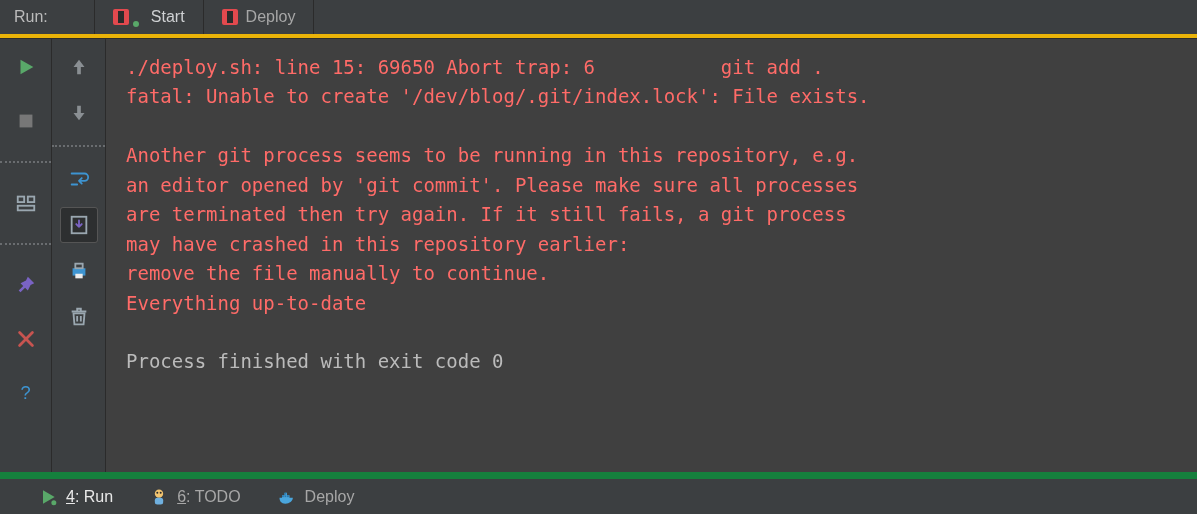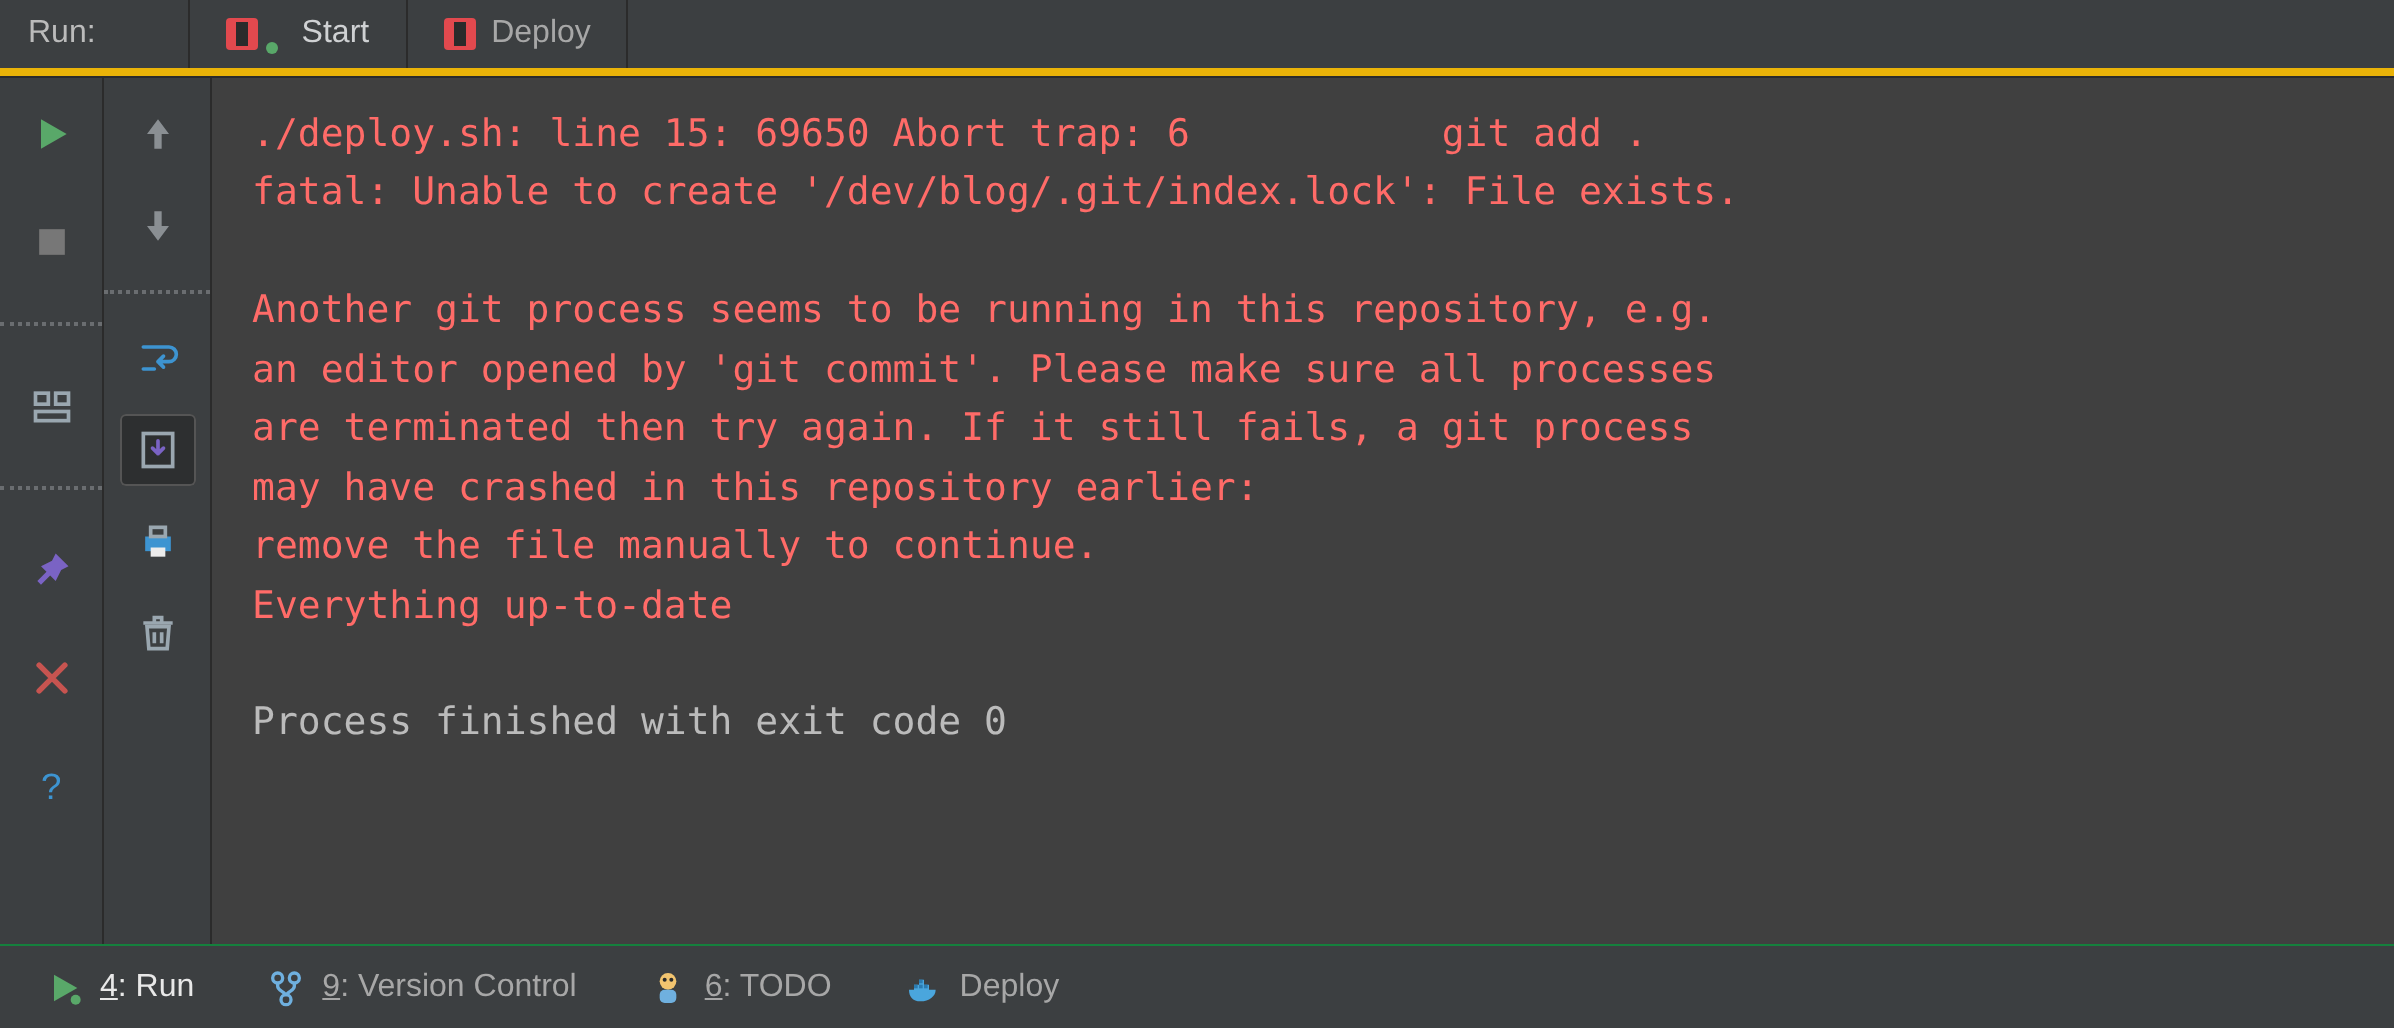--- a/index.html
+++ b/index.html
@@ -29,21 +29,21 @@
   .iconbtn { width:38px; height:36px; display:flex; align-items:center; justify-content:center; border-radius:3px; cursor:pointer;}
   .iconbtn.active { background:#2d2f30; box-shadow: inset 0 0 0 1px #555;}
   .iconbtn svg { width:22px; height:22px; }
 
   
   .console { flex:1; background:#404040; padding: 14px 8px 8px 20px; font-family: Menlo, Consolas, monospace; font-size: 19px; line-height: 1.55; white-space: pre; overflow: hidden;}
   .err { color: #ff6b68; }
   .ok  { color: #bbbbbb; }
 
   
-  .footer { height: 42px; background: #3c3f41; border-top: 1px solid #15803d; display:flex; align-items:center; padding-left:4px;}
+  .footer { height: 42px; background: #3c3f41; border-top: 7px solid #15803d; display:flex; align-items:center; padding-left:20px;}
   .footitem { display:flex; align-items:center; gap:8px; padding: 0 18px; height:100%; cursor:pointer; font-size:16px; color:#a7a7a7;}
   .footitem.active { color:#e8e8e8; }
   .footitem .ul { text-decoration: underline; }
   .footitem svg { width:20px; height:20px; }
 </style>
 </head>
 <body>
 
 <div class="root">
 
@@ -146,29 +146,20 @@
   <div class="footer">
     <div class="footitem active">
       <svg viewBox="0 0 24 24">
           <path d="M6 4l14 8-14 8z" fill="#59a869"></path>
           <circle cx="19" cy="19" r="3" fill="#59a869"></circle>
         </svg>
       <span><span class="ul">4</span><span>: Run</span></span>
     </div>
     <div class="footitem">
       <svg viewBox="0 0 24 24">
-          <circle cx="7" cy="6" r="3" fill="none" stroke="#6fb0df" stroke-width="2"></circle>
-          <circle cx="17" cy="6" r="3" fill="none" stroke="#6fb0df" stroke-width="2"></circle>
-          <circle cx="12" cy="19" r="3" fill="none" stroke="#6fb0df" stroke-width="2"></circle>
-          <path d="M7 9v2c0 3 5 3 5 6m5-8v2c0 3-5 3-5 6" stroke="#6fb0df" stroke-width="2" fill="none"></path>
-        </svg>
-      <span><span class="ul">9</span><span>: Version Control</span></span>
-    </div>
-    <div class="footitem">
-      <svg viewBox="0 0 24 24">
           <circle cx="12" cy="8" r="5" fill="#f2c46f"></circle>
           <rect x="7" y="13" width="10" height="8" rx="3" fill="#6fb0df"></rect>
           <circle cx="10" cy="7" r="1.2" fill="#2b2b2b"></circle>
           <circle cx="14" cy="7" r="1.2" fill="#2b2b2b"></circle>
         </svg>
       <span><span class="ul">6</span><span>: TODO</span></span>
     </div>
     <div class="footitem">
       <svg viewBox="0 0 24 24">
           <path d="M3 13h3v-3h3v-3h3v3h3v3h4c0 4-4 7-9 7S3 17 3 13z" fill="#4aa6dd"></path>

